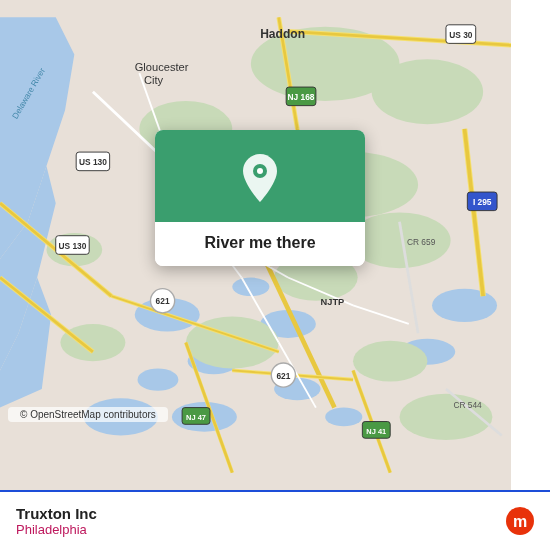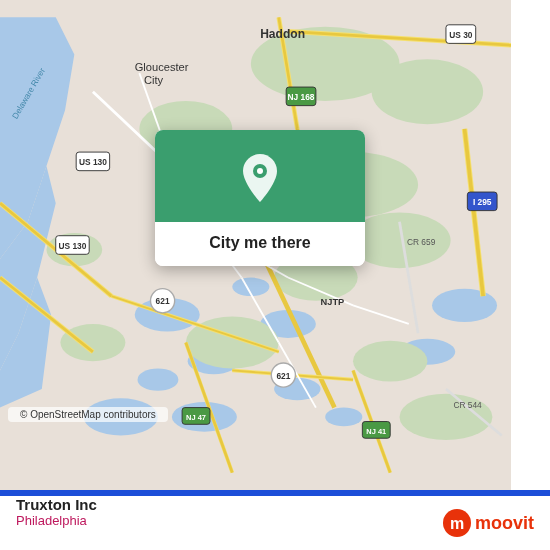--- a/index.html
+++ b/index.html
@@ -67,22 +67,23 @@
       cursor: pointer;
       background: rgba(255,255,255,0.95);
     }
 
     
     #bottom-bar {
       width: 550px;
       height: 60px;
       background: #fff;
       display: flex;
+      align-items: center;
       padding: 0 16px;
-      border-top: 6px solid #1d4ed8;
+      border-top: 2px solid #1d4ed8;
       position: absolute;
       bottom: 0;
       left: 0;
     }
 
     #bottom-left {
       display: flex;
       flex-direction: column;
       flex: 1;
     }
@@ -257,30 +258,29 @@
 
   <div id="popup-card">
     <div id="popup-green-area">
 
       <svg id="location-pin-icon" viewBox="0 0 44 52" xmlns="http://www.w3.org/2000/svg">
         <path d="M22 2C12.6 2 5 9.6 5 19c0 12.4 17 31 17 31s17-18.6 17-31C39 9.6 31.4 2 22 2z" fill="white" opacity="0.9"></path>
         <circle cx="22" cy="19" r="7" fill="#3a9e6e"></circle>
         <circle cx="22" cy="19" r="3" fill="white"></circle>
       </svg>
     </div>
-    <div id="popup-label">City me there</div>
+    <div id="popup-label">River me there</div>
   </div>
 </div>
 
 <div id="bottom-bar">
   <div id="bottom-left">
     <span id="bottom-title">Truxton Inc</span>
     <span id="bottom-subtitle">Philadelphia</span>
   </div>
   <div id="moovit-logo">
 
     <svg id="moovit-icon" viewBox="0 0 28 28" xmlns="http://www.w3.org/2000/svg">
       <circle cx="14" cy="14" r="14" fill="#e8320a"></circle>
       <text x="14" y="20" font-size="16" font-weight="bold" fill="white" font-family="Arial" text-anchor="middle">m</text>
     </svg>
-    <span id="moovit-text">moovit</span>
   </div>
 </div>
 
 </body></html>

